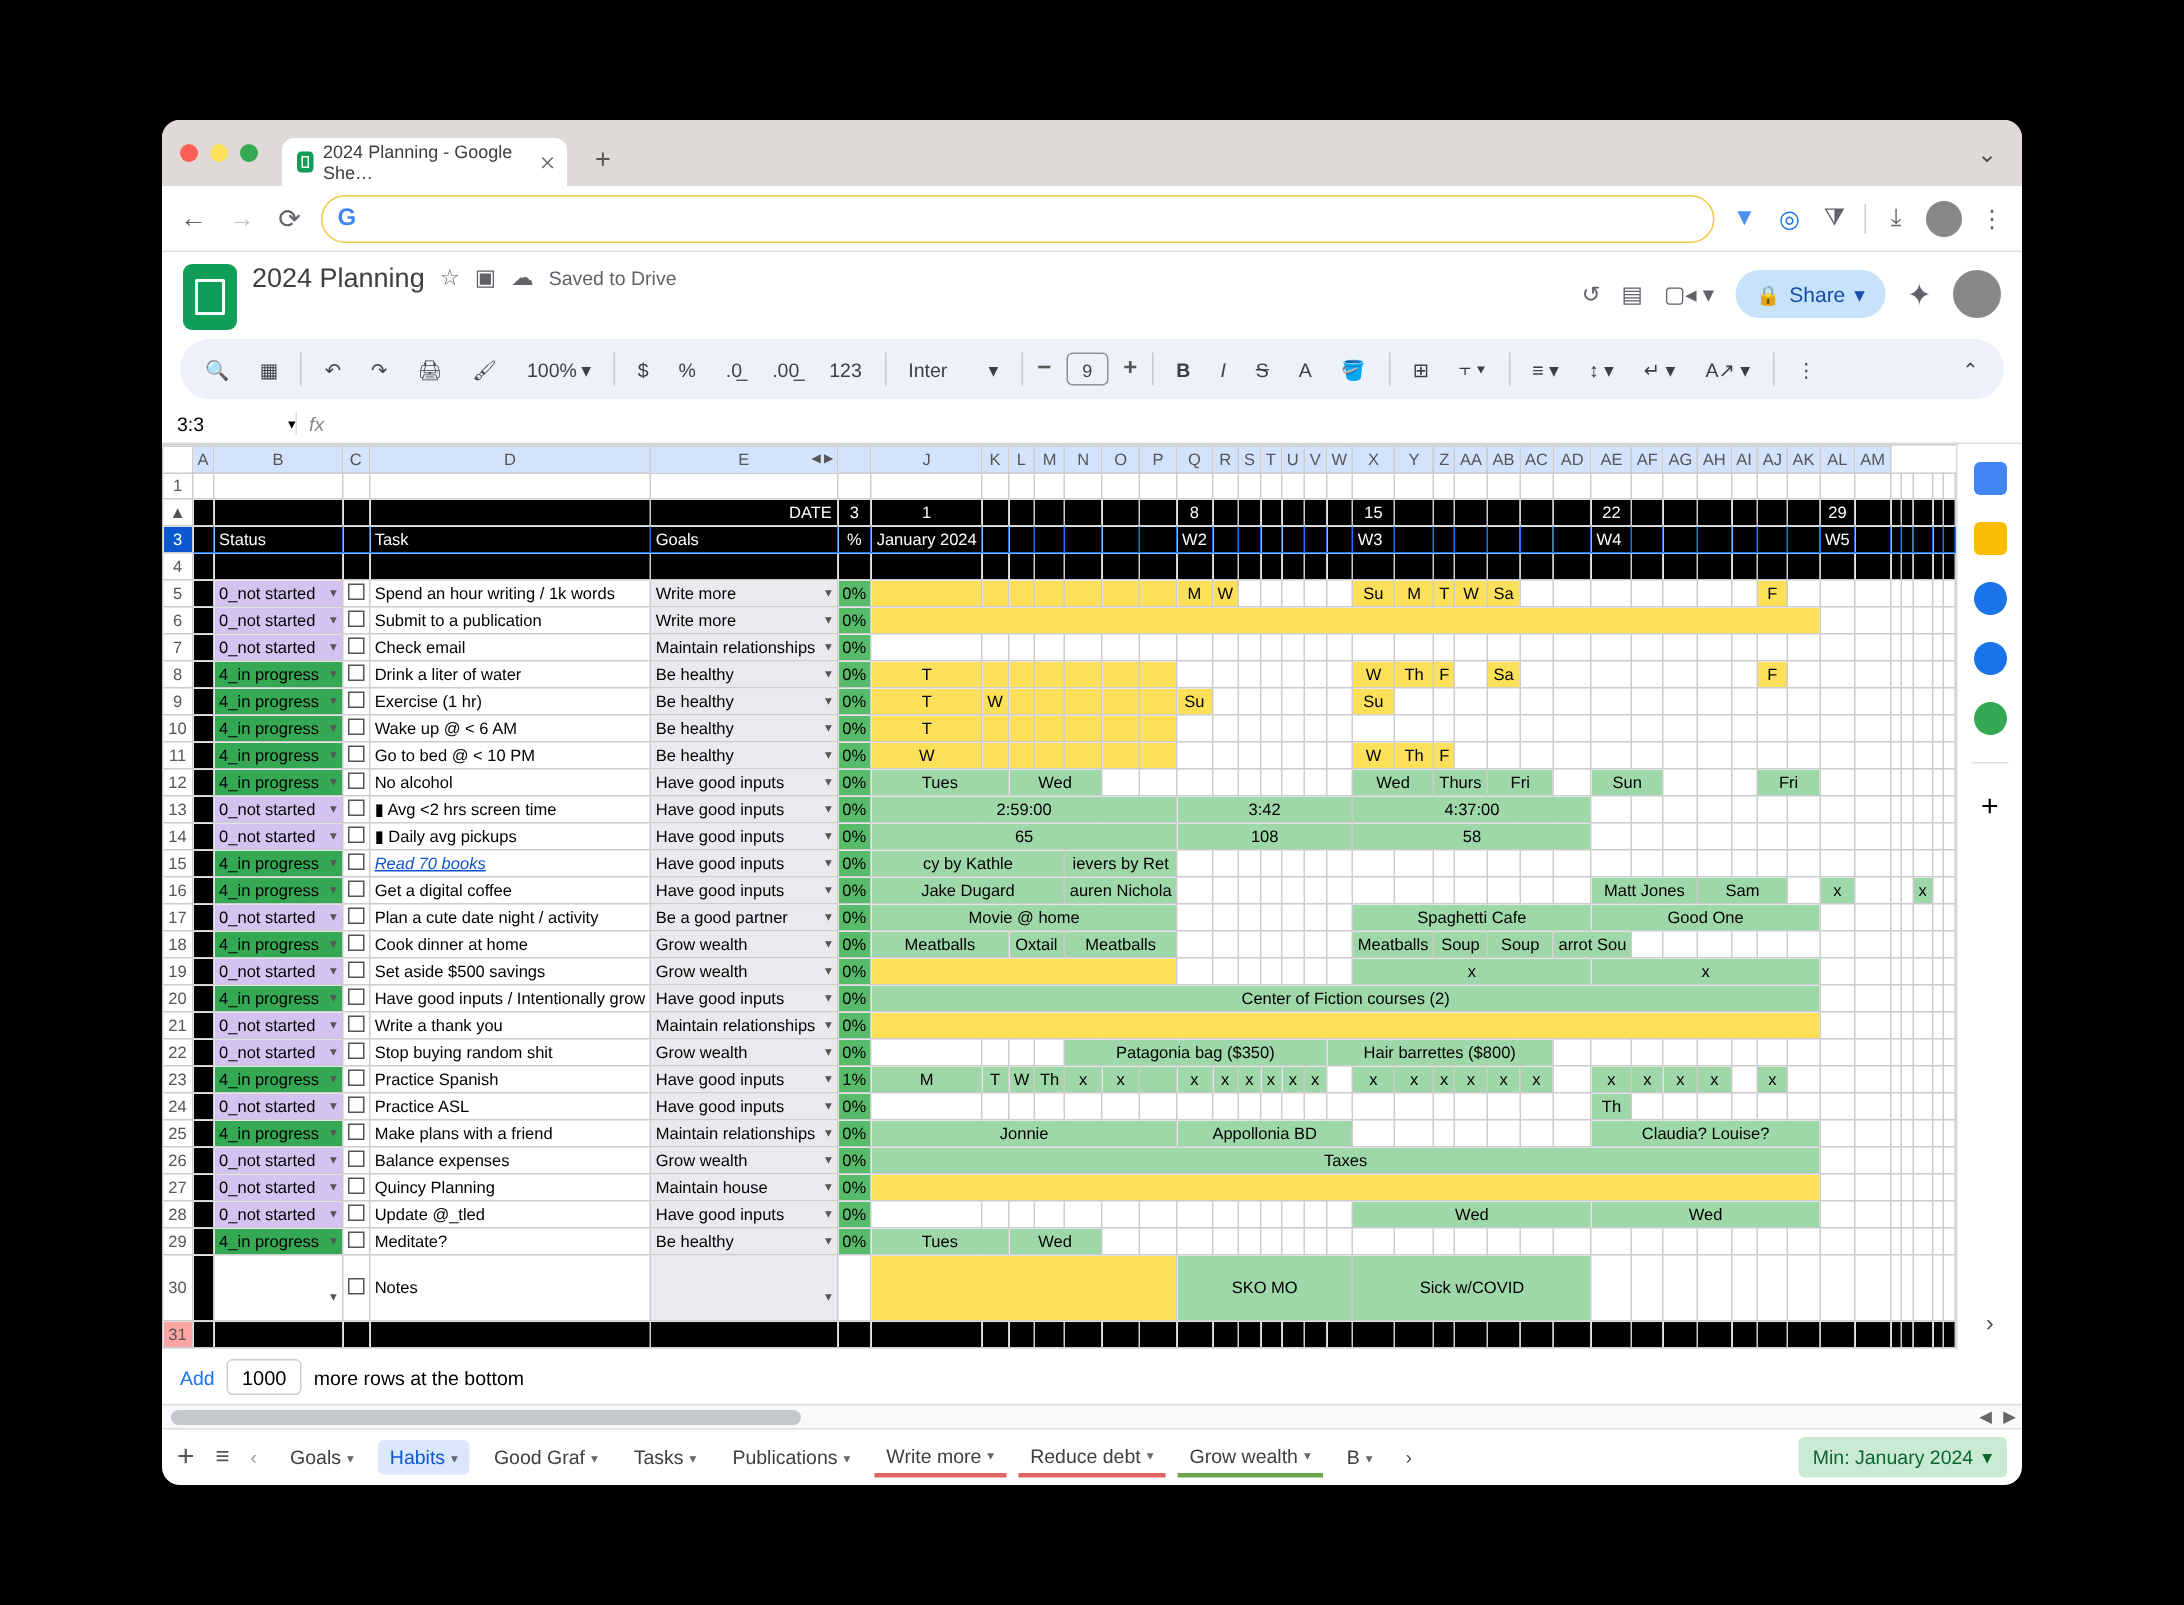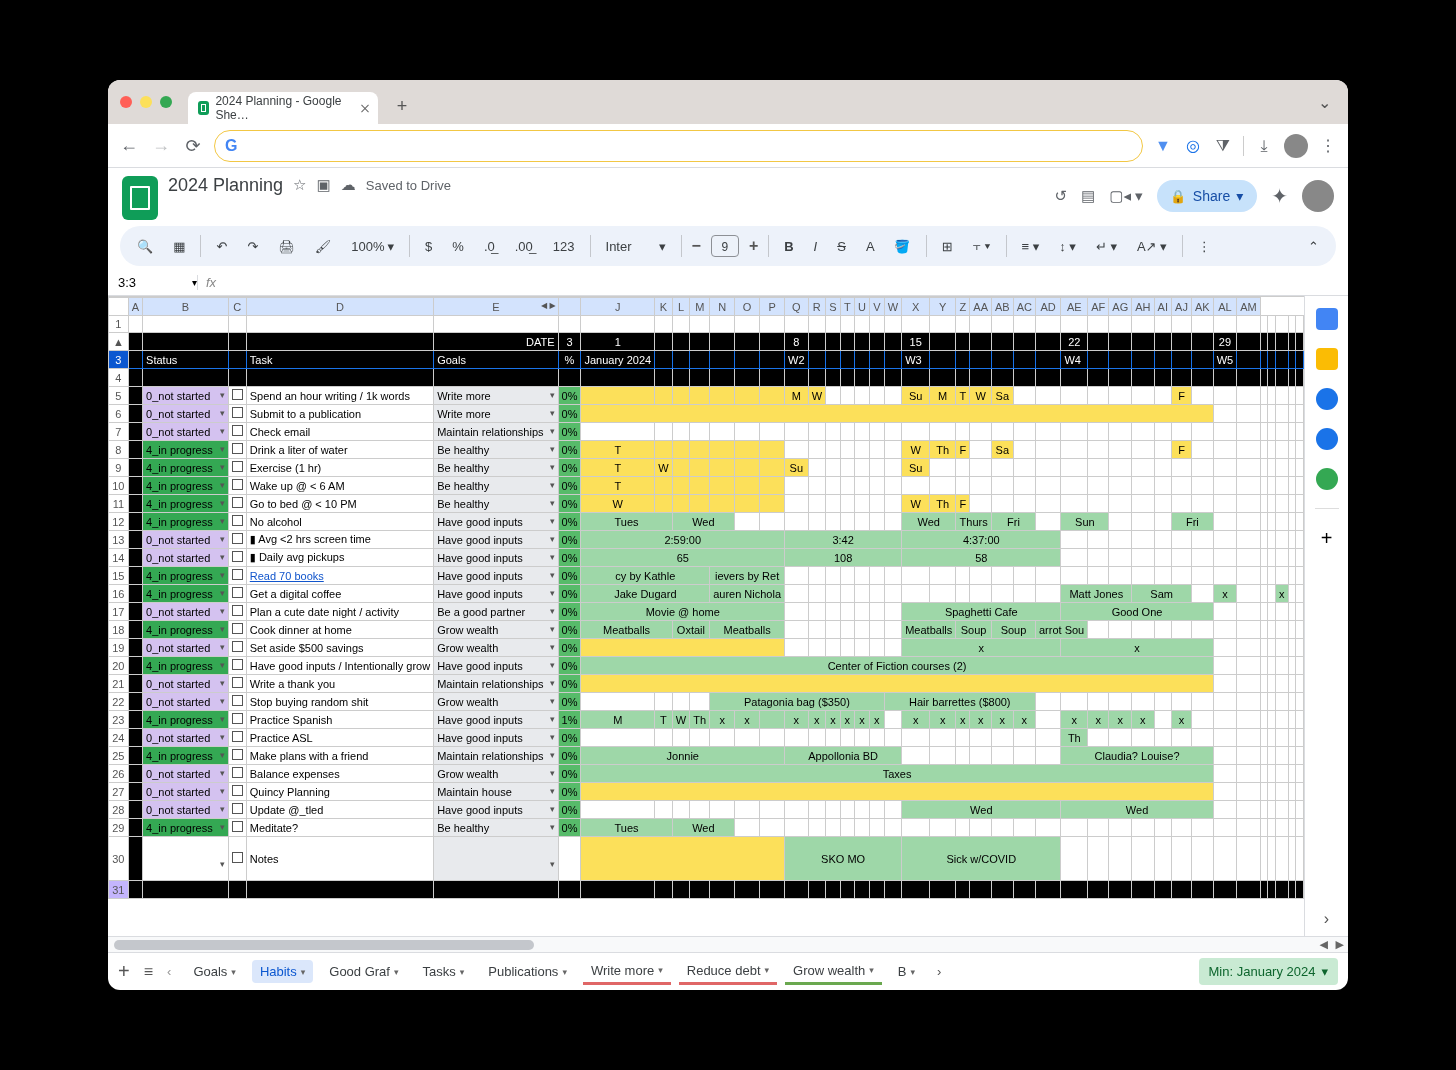--- a/index.html
+++ b/index.html
@@ -68,21 +68,21 @@
 .blackrow td{background:#000;color:#fff;}
 .hdr3{background:#000!important;color:#fff;border-color:#1a73e8;}
 .dd{position:relative;padding-right:14px;margin-top:13px;}
 .dd::after{content:"▾";position:absolute;right:3px;color:#555;font-size:9px;}
 .purple{background:#d4c2f0;} .green{background:#34a853;color:#000;}
 .yellow{background:#fce05a;}
 .lgreen{background:#9ed7a8;}
 .ggrey{background:#e8eaed;}
 .checkbox{width:11px;height:11px;border:1.5px solid #555;display:inline-block;margin:0 auto;}
 td.center{text-align:center;}
-.link{color:#1155cc;text-decoration:underline;}
+.link{color:#1155cc;text-decoration:underline;font-style:italic;}
 .colhdr-sel{background:#d3e3fd!important;}
 
 
 .side-rail{width:44px;background:#fff;border-left:1px solid #dadce0;display:flex;flex-direction:column;align-items:center;padding-top:12px;gap:18px;}
 .rail-icon{width:22px;height:22px;border-radius:4px;}
 
 
 .addrows{display:flex;align-items:center;gap:8px;padding:6px 12px;font-size:13px;}
 .addrows input{width:50px;border:1px solid #ccc;border-radius:4px;text-align:center;height:24px;}
 .addrows .btn{color:#1a73e8;font-weight:500;}
@@ -1279,21 +1279,21 @@
               <td class=""></td>
               <td class=""></td>
               <td class=""></td>
               <td class=""></td>
               <td class=""></td>
               <td class=""></td>
               <td class=""></td>
               <td class=""></td>
             </tr>
             <tr class="blackrow">
-              <th class="rownum" style="background:#c4b5fd;color:#555">31</th>
+              <th class="rownum" style="background:#fca5a5;color:#555">31</th>
               <td></td>
               <td></td>
               <td></td>
               <td></td>
               <td></td>
               <td></td>
               <td></td>
               <td></td>
               <td></td>
               <td></td>
@@ -1338,20 +1338,25 @@
       <div class="rail-icon" style="background:#1a73e8;border-radius:50%"></div>
       <div class="rail-icon" style="background:#1a73e8;border-radius:50%"></div>
       <div class="rail-icon" style="background:#34a853;border-radius:50%"></div>
       <div style="height:1px;width:24px;background:#ddd"></div>
       <div class="rail-icon" style="font-size:20px;text-align:center">+</div>
       <div style="flex:1"></div>
       <div style="font-size:16px;color:#555;margin-bottom:8px">›</div>
     </div>
   </div>
 
+  <div class="addrows">
+    <span class="btn">Add</span>
+    <input value="1000" style="">
+    <span>more rows at the bottom</span>
+  </div>
 
   <div class="h-scrollbar">
     <div class="h-thumb"></div>
     <span class="h-arrow l">◀</span>
     <span class="h-arrow">▶</span>
   </div>
 
   <div class="tabs-bar">
     <span style="font-size:20px;color:#555">+</span>
     <span style="font-size:16px;color:#555">≡</span>

